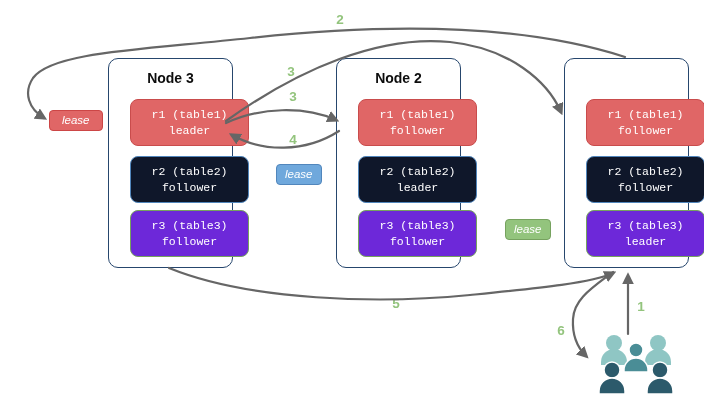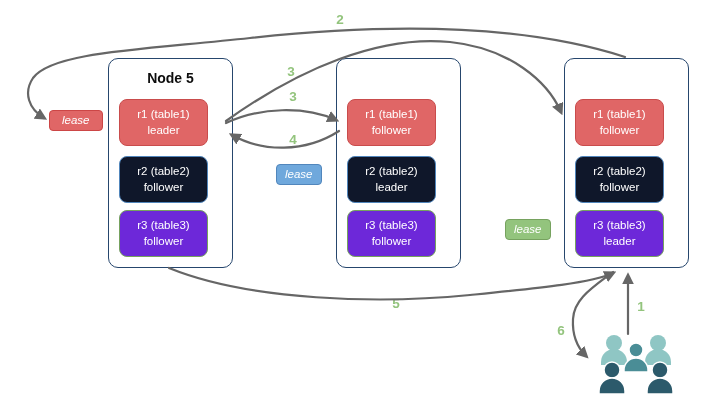--- a/index.html
+++ b/index.html
@@ -8,23 +8,23 @@
     font-family:"Liberation Sans",sans-serif;overflow:hidden;
   }
   .node{
     position:absolute;top:58px;width:125px;height:210px;background:#fff;
     border:1.5px solid #26466D;border-radius:10px;box-sizing:border-box;z-index:1;
   }
   .node-title{
     text-align:center;margin-top:11px;font-weight:bold;font-size:14px;color:#0d0d0d;
   }
   .replica{
-    position:absolute;left:10px;width:89px;height:47px;border-radius:8px;
+    position:absolute;left:21px;width:119px;height:47px;border-radius:8px;
     box-sizing:border-box;display:flex;flex-direction:column;align-items:center;
-    justify-content:center;color:#fff;font-size:11.5px;line-height:1.32;text-align:center;
+    justify-content:center;color:#fff;font-size:11.5px;line-height:1.32;text-align:center;font-family:Liberation Mono, monospace;
   }
   .replica.r1{top:40px}.replica.r2{top:97px}.replica.r3{top:151px}
   .red{background:#E06666;border:1.5px solid #C94C4C}
   .blue{background:#0f172a;border:1.5px solid #5186BC}
   .green{background:#6d28d9;border:1.5px solid #76A25F}
   .lease{
     position:absolute;color:#fff;font-size:11.5px;line-height:1.3;
     padding:2px 8px;border-radius:4px;z-index:2;font-style:italic;
   }
   .lease-red{left:49px;top:110px;background:#E06666;border:1.5px solid #CC4646;padding:2px 12px;}
@@ -36,36 +36,37 @@
   }
   .arrows{position:absolute;left:0;top:0;z-index:6;pointer-events:none;}
   .clients{position:absolute;left:597px;top:333px;width:78px;height:62px;z-index:2;}
 </style>
 </head>
 <body>
 
 <div class="stage">
 
   <div class="node" style="left:108px">
-    <div class="node-title">Node 5</div>
+    <div class="node-title">Node 3</div>
     <div class="replica r1 red">
       <span>r1 (table1)</span>
       <span>leader</span>
     </div>
     <div class="replica r2 blue">
       <span>r2 (table2)</span>
       <span>follower</span>
     </div>
     <div class="replica r3 green">
       <span>r3 (table3)</span>
       <span>follower</span>
     </div>
   </div>
 
   <div class="node" style="left:336px">
+    <div class="node-title">Node 2</div>
     <div class="replica r1 red">
       <span>r1 (table1)</span>
       <span>follower</span>
     </div>
     <div class="replica r2 blue">
       <span>r2 (table2)</span>
       <span>leader</span>
     </div>
     <div class="replica r3 green">
       <span>r3 (table3)</span>

